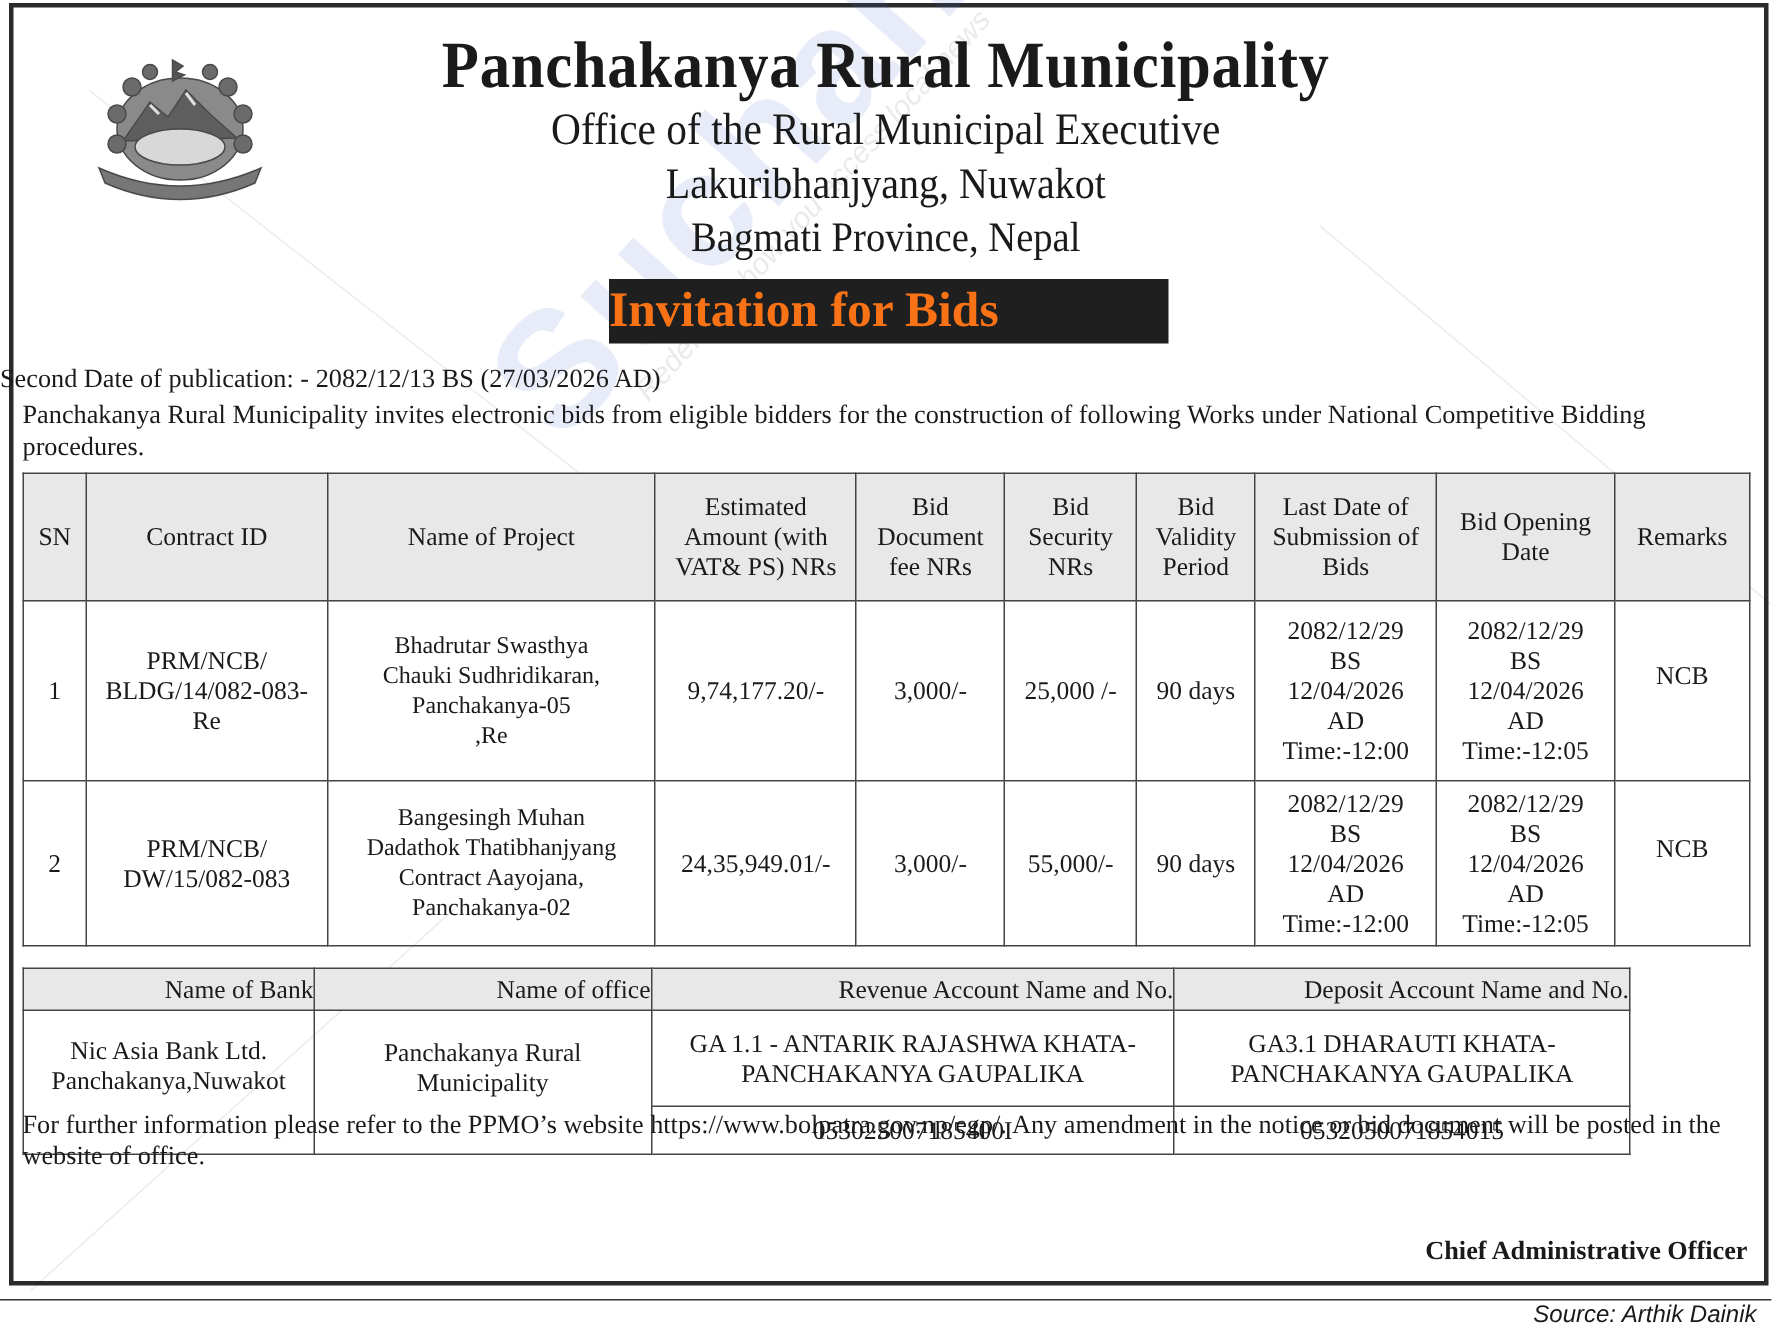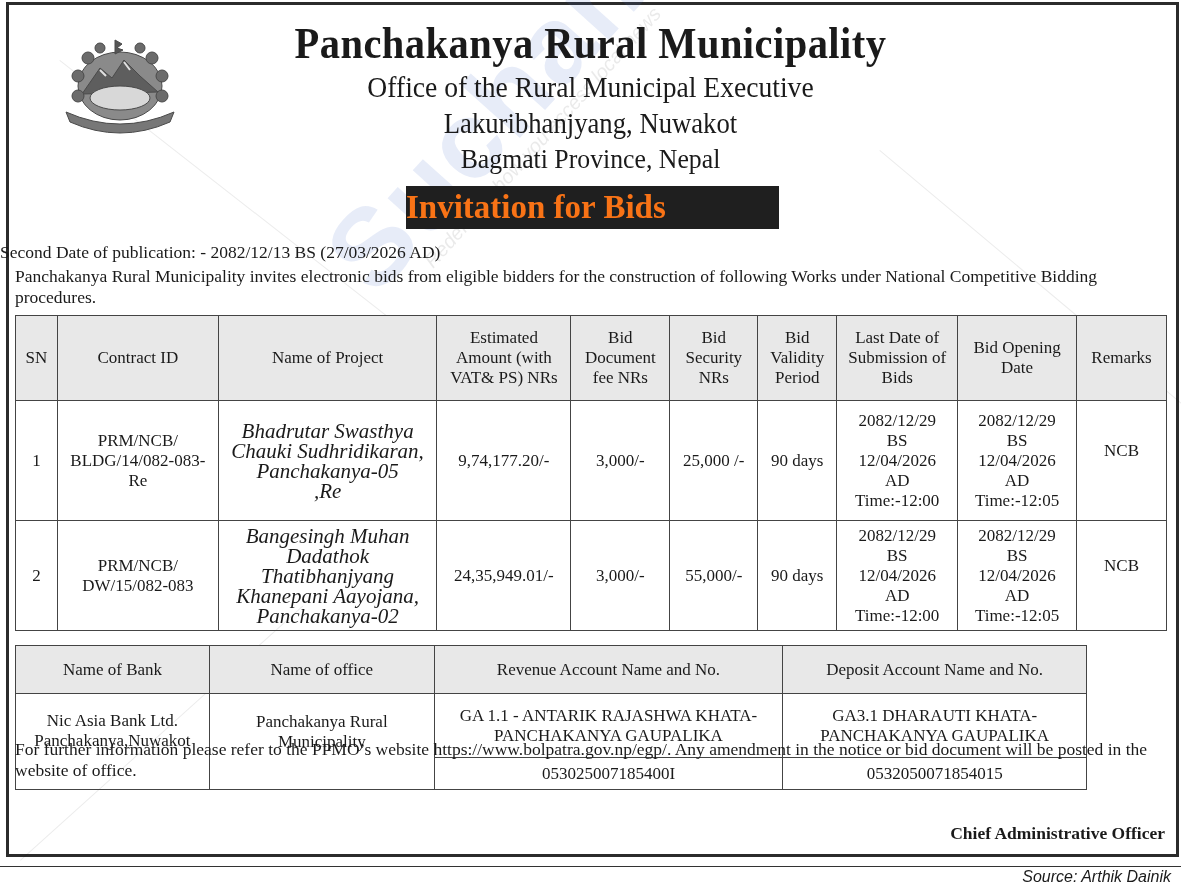--- a/index.html
+++ b/index.html
@@ -32,24 +32,24 @@
 
   
   table { border-collapse: collapse; position: absolute; font-family: "Liberation Serif", "DejaVu Serif", serif; }
   td, th { border: 1.5px solid #444; text-align: center; vertical-align: middle; font-weight: normal; font-size: 17px; line-height: 20px; }
   th { background: #e8e8e8; }
 
   .bid-table { left: 15px; top: 315px; width: 1152px; }
   .bid-table thead th { height: 85px; }
   .bid-table tbody tr.r1 td { height: 120px; }
   .bid-table tbody tr.r2 td { height: 110px; }
-  .bid-table td.proj { font-size: 21px; line-height: 20px; font-style: italic; }
+  .bid-table td.proj { font-size: 16px; line-height: 20px; }
 
   .bank-table { left: 15px; top: 645px; width: 1072px; }
-  .bank-table th { height: 48px; }
+  .bank-table th { height: 28px; text-align: right; }
   .bank-table td { font-size: 17px; }
 
   .footer-text { position: absolute; left: 15px; width: 1155px; top: 739px; font-size: 17.5px; line-height: 21px; }
   .signature { position: absolute; right: 16px; top: 823px; font-size: 17.5px; font-weight: bold; }
 </style>
 </head>
 <body>
 
 <div class="notice-frame"></div>
 
@@ -153,21 +153,21 @@
     </tr>
     <tr class="r2">
       <td>2</td>
       <td>
         <div>PRM/NCB/</div>
         <div>DW/15/082-083</div>
       </td>
       <td class="proj">
         <div>Bangesingh Muhan</div>
         <div>Dadathok Thatibhanjyang</div>
-        <div>Khanepani Aayojana,</div>
+        <div>Contract Aayojana,</div>
         <div>Panchakanya-02</div>
       </td>
       <td>24,35,949.01/-</td>
       <td>3,000/-</td>
       <td>55,000/-</td>
       <td>90 days</td>
       <td>
         <div>2082/12/29</div>
         <div>BS</div>
         <div>12/04/2026</div>

